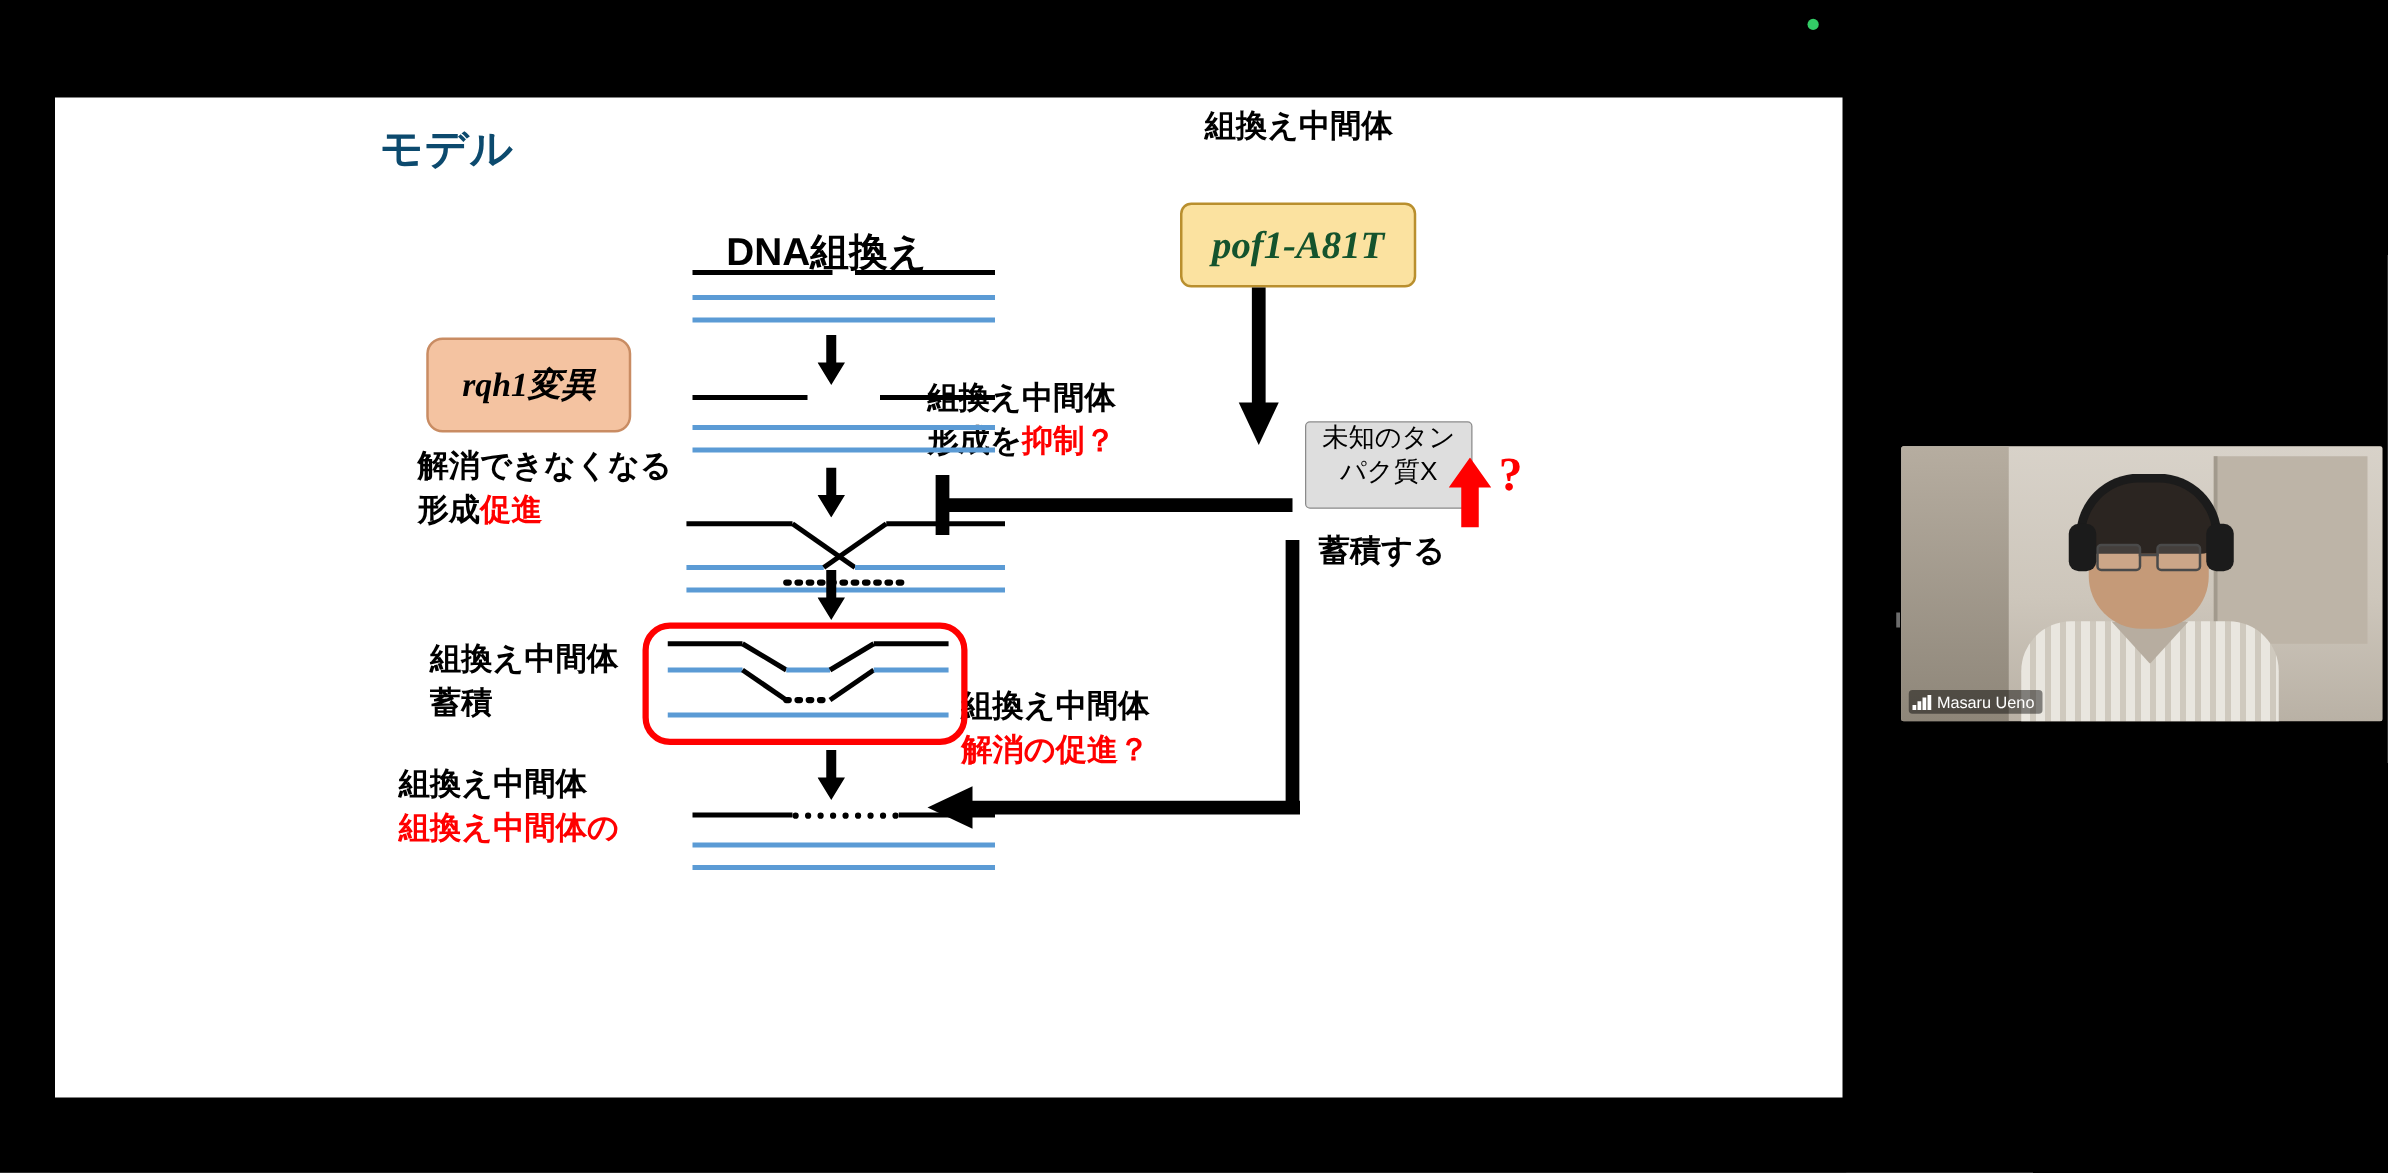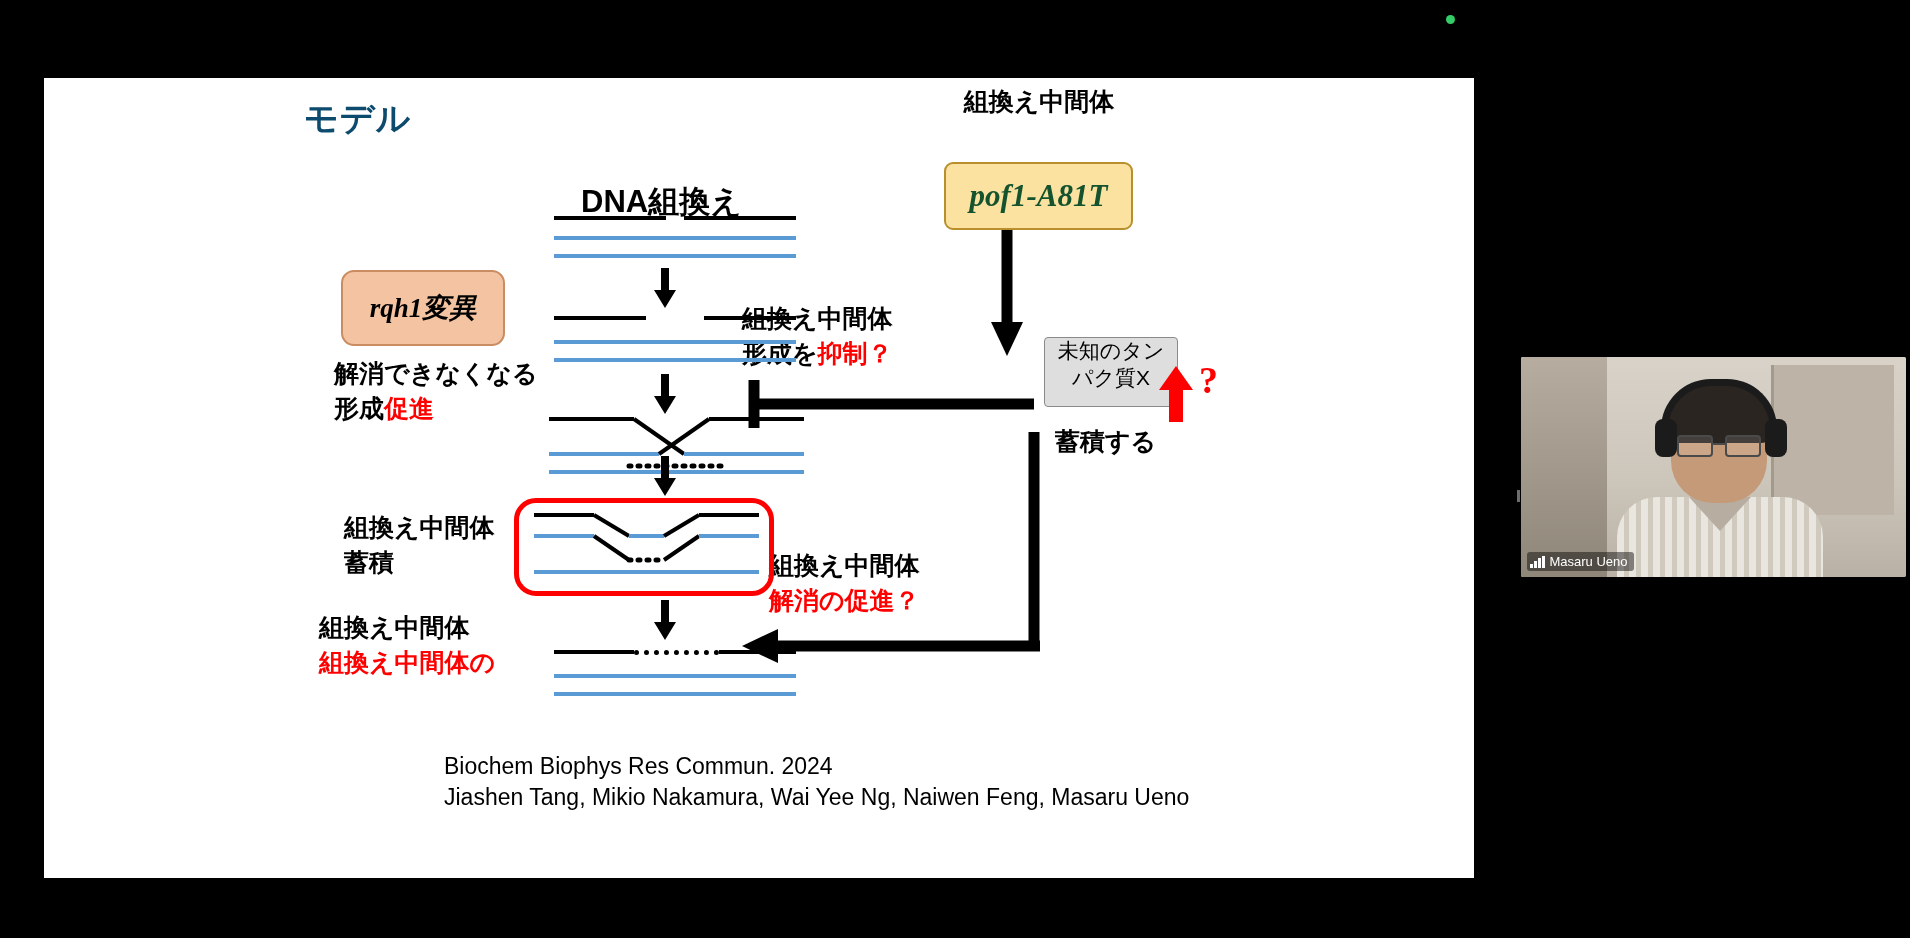--- a/index.html
+++ b/index.html
@@ -470,24 +470,20 @@
         <polygon points="273,182 257,148 289,148" fill="#000"></polygon>
 
         <line x1="300" y1="230" x2="20" y2="230" stroke="#000" stroke-width="11"></line>
         <line x1="20" y1="206" x2="20" y2="254" stroke="#000" stroke-width="11"></line>
 
         <line x1="300" y1="258" x2="300" y2="472" stroke="#000" stroke-width="11"></line>
         <line x1="306" y1="472" x2="40" y2="472" stroke="#000" stroke-width="11"></line>
         <polygon points="8,472 44,455 44,489" fill="#000"></polygon>
       </svg>
 
-      <div class="citation">
-        <div>Biochem Biophys Res Commun. 2024</div>
-        <div>Jiashen Tang, Mikio Nakamura, Wai Yee Ng, Naiwen Feng, Masaru Ueno</div>
-      </div>
 
     </div>
   </div>
 
   <div id="strip-edge"></div>
 
   <div id="video-tile">
     <div class="video-bg"></div>
     <div class="video-wall-left"></div>
     <div class="video-door"></div>

